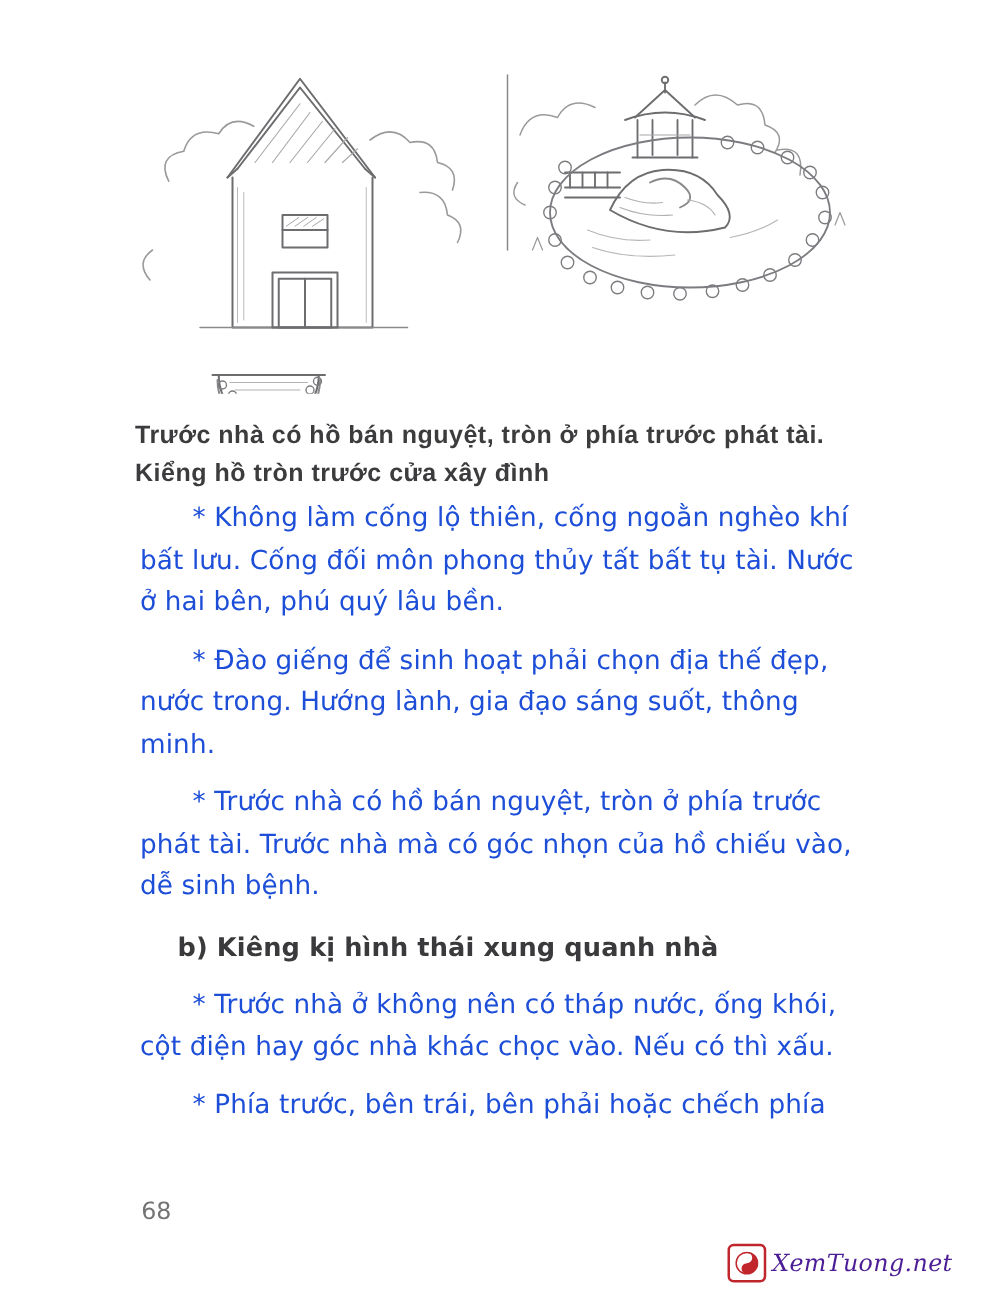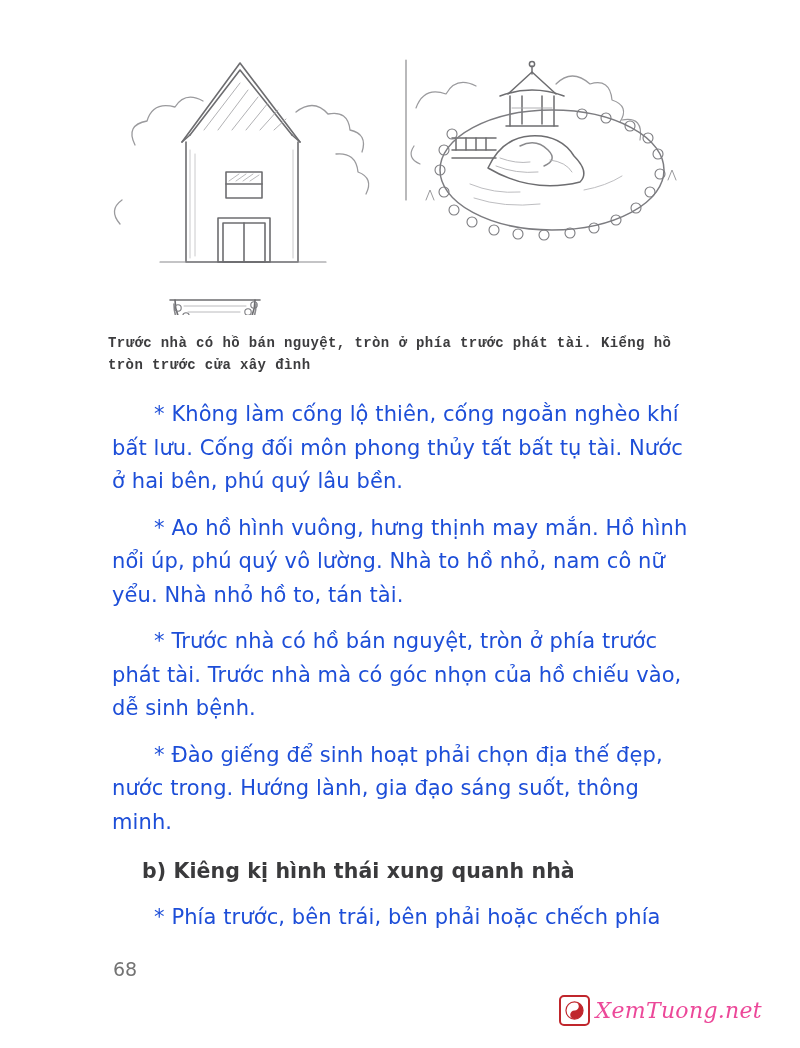--- a/index.html
+++ b/index.html
@@ -36,23 +36,23 @@
   .fig-right { left: 305px; width: 300px; height: 230px; }
 
   .fig svg { display: block; }
 
   
   .caption {
     position: absolute;
     left: 108px;
     top: 333px;
     width: 588px;
-    font-family: Liberation Mono, monospace;
+    font-family: Liberation Sans, sans-serif;
     font-weight: bold;
-    font-size: 14px;
+    font-size: 20px;
     line-height: 1.55;
     letter-spacing: 0.4px;
     color: #3c3c3e;
   }
 
   
   .body-text {
     position: absolute;
     left: 112px;
     top: 398px;
@@ -99,22 +99,22 @@
     border: 2px solid #c0262c;
     border-radius: 5px;
     display: flex;
     align-items: center;
     justify-content: center;
     background: #ffffff;
   }
   .wm-text {
     font-family: "DejaVu Serif", serif;
     font-style: italic;
-    font-size: 22px;
-    color: #ec4899;
+    font-size: 19px;
+    color: #4c1d95;
     letter-spacing: 0.3px;
   }
 </style>
 </head>
 <body>
 
 <div class="page">
 
   <div class="figures">
 
@@ -227,24 +227,24 @@
           <path d="M26 150 l4 -10 l4 10 M268 130 l4 -10 l4 10" stroke="#9a9a9d" stroke-width="1"></path>
         </g>
       </svg>
     </div>
   </div>
 
   <div class="caption">Trước nhà có hồ bán nguyệt, tròn ở phía trước phát tài. Kiểng hồ tròn trước cửa xây đình</div>
 
   <div class="body-text">
     <p class="para">* Không làm cống lộ thiên, cống ngoằn nghèo khí bất lưu. Cống đối môn phong thủy tất bất tụ tài. Nước ở hai bên, phú quý lâu bền.</p>
-    <p class="para">* Ao hồ hình vuông, hưng thịnh may mắn. Hồ hình nổi úp, phú quý vô lường. Nhà to hồ nhỏ, nam cô nữ yểu. Nhà nhỏ hồ to, tán tài.</p>
+    <p class="para">* Đào giếng để sinh hoạt phải chọn địa thế đẹp, nước trong. Hướng lành, gia đạo sáng suốt, thông minh.</p>
     <p class="para">* Trước nhà có hồ bán nguyệt, tròn ở phía trước phát tài. Trước nhà mà có góc nhọn của hồ chiếu vào, dễ sinh bệnh.</p>
-    <p class="para">* Đào giếng để sinh hoạt phải chọn địa thế đẹp, nước trong. Hướng lành, gia đạo sáng suốt, thông minh.</p>
     <p class="para heading">b) Kiêng kị hình thái xung quanh nhà</p>
+    <p class="para">* Trước nhà ở không nên có tháp nước, ống khói, cột điện hay góc nhà khác chọc vào. Nếu có thì xấu.</p>
     <p class="para">* Phía trước, bên trái, bên phải hoặc chếch phía</p>
   </div>
 
   <div class="page-number">68</div>
 
   <div class="watermark">
     <div class="wm-badge">
       <svg width="19" height="19" viewBox="0 0 40 40" xmlns="http://www.w3.org/2000/svg">
         <circle cx="20" cy="20" r="18" fill="#ffffff" stroke="#c0262c" stroke-width="2.5"></circle>
         <path d="M20 2 a18 18 0 0 1 0 36 a9 9 0 0 1 0 -18 a9 9 0 0 0 0 -18" fill="#c0262c"></path>

